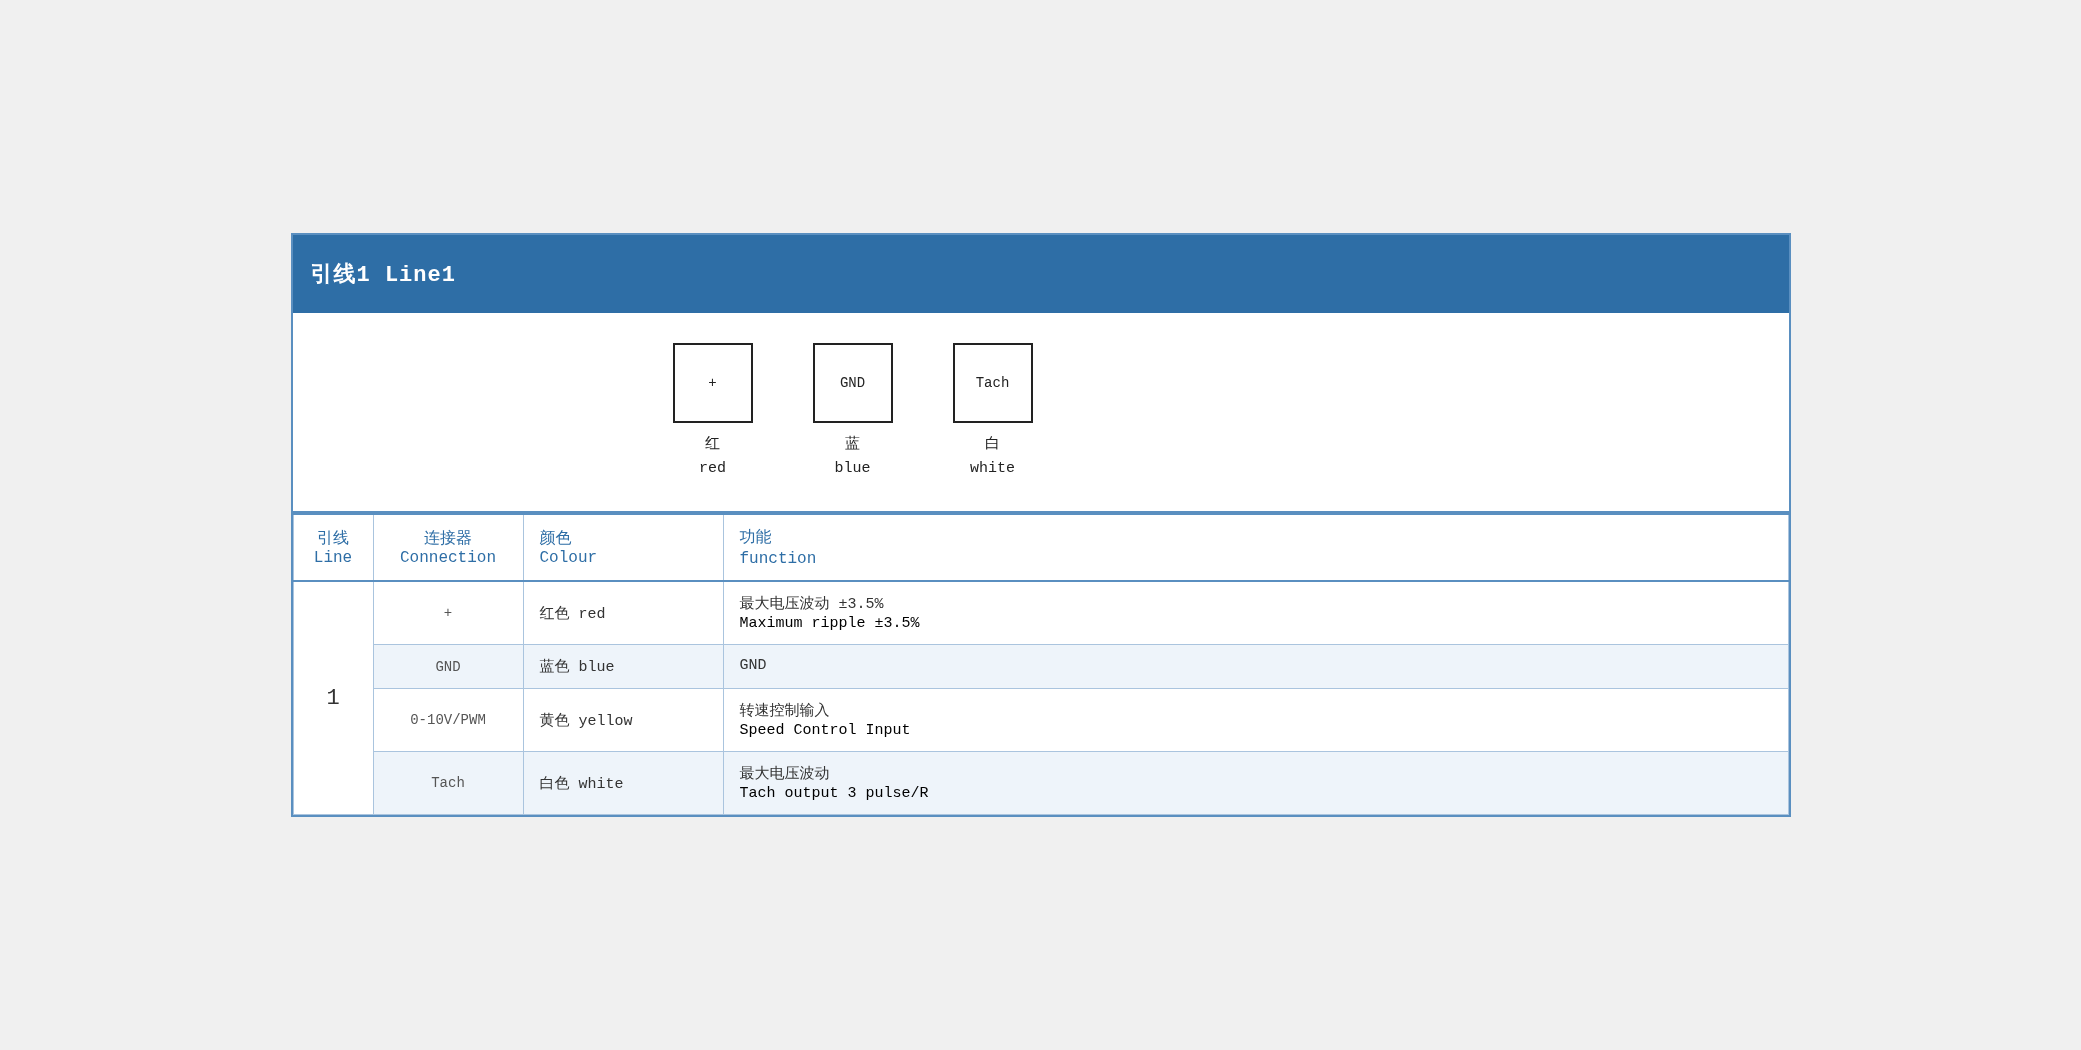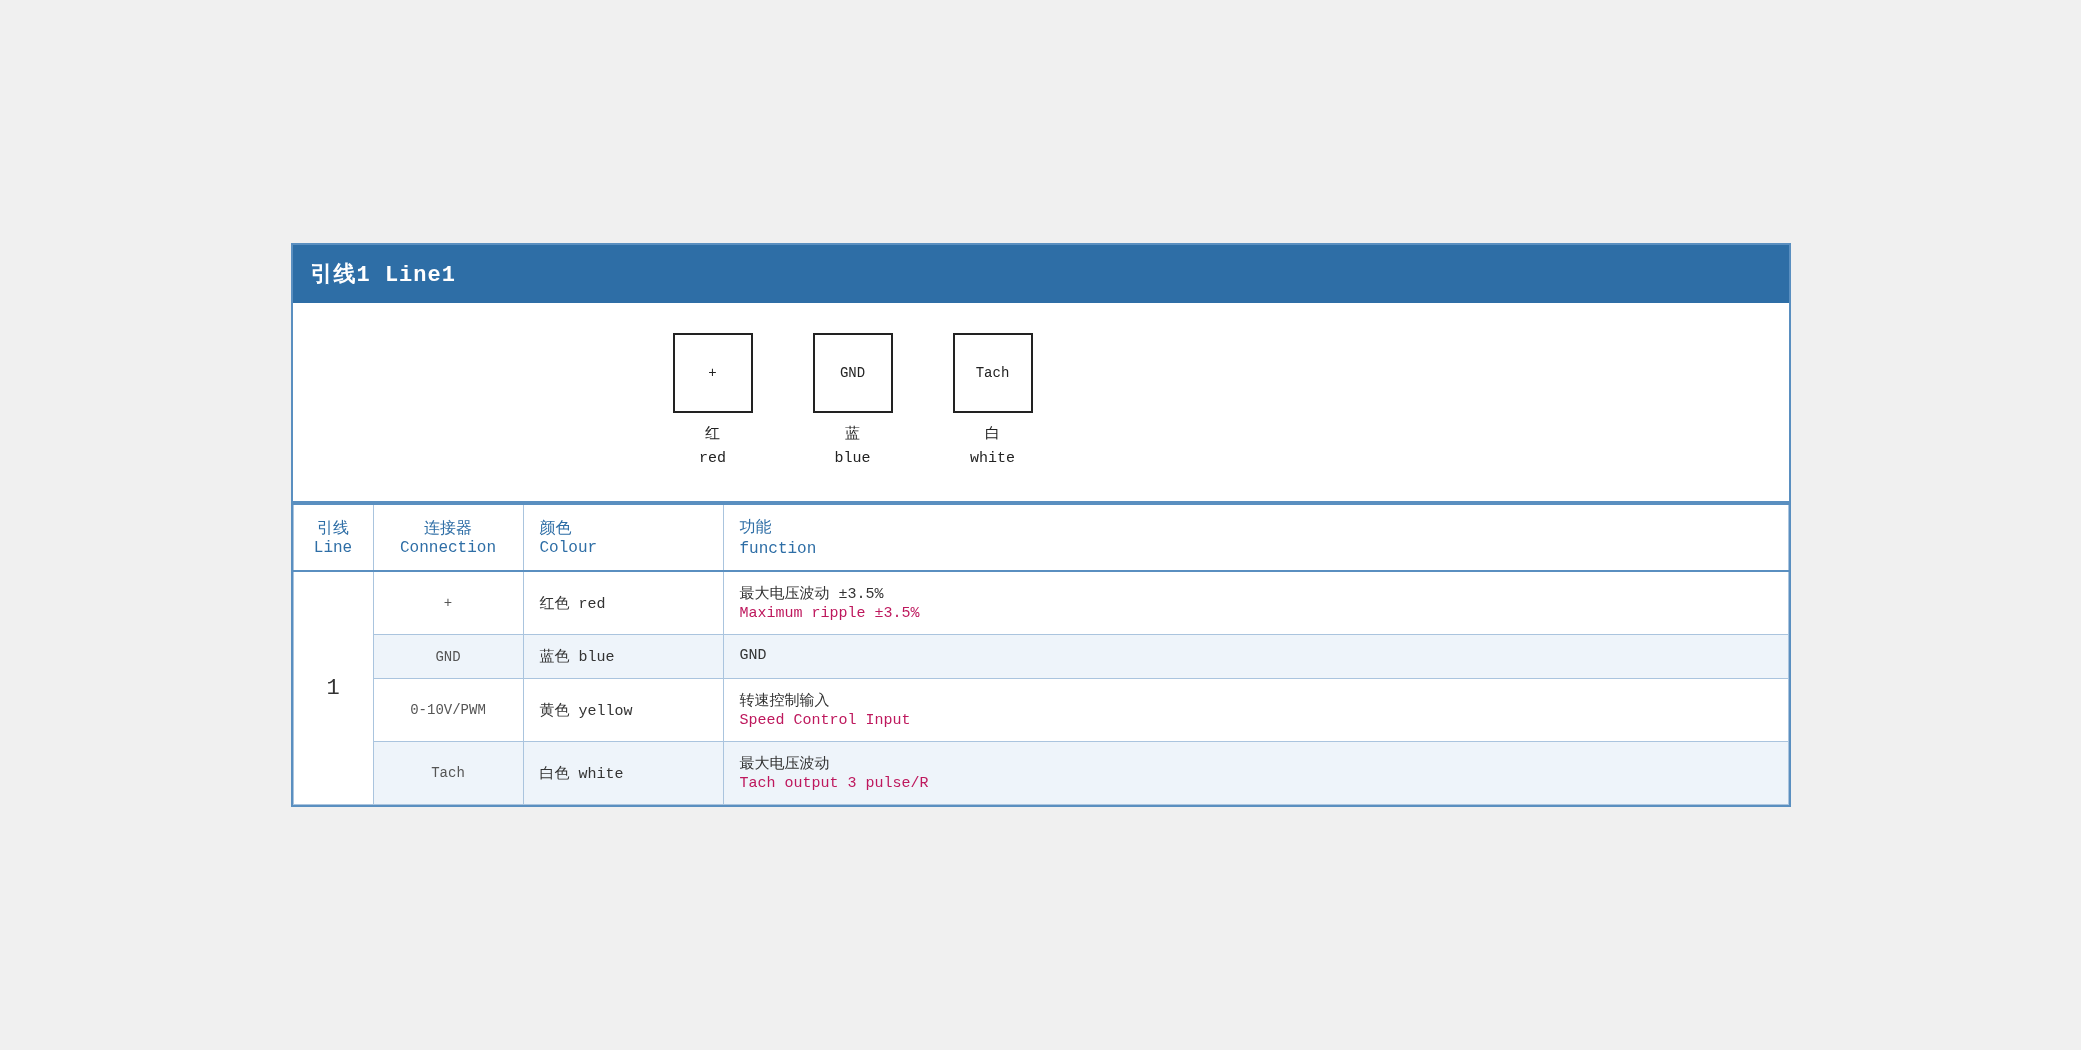--- a/index.html
+++ b/index.html
@@ -23,21 +23,21 @@
       width: 1500px;
       border: 2px solid #5a8fc0;
       background: #fff;
     }
 
     .table-header {
       background: #2e6ea6;
       color: #fff;
       font-size: 22px;
       font-weight: bold;
-      padding: 14px 18px;
+      padding: 24px 18px;
       letter-spacing: 1px;
     }
 
     .diagram-row {
       padding: 30px 20px 30px 20px;
       border-bottom: 2px solid #5a8fc0;
       display: flex;
       align-items: flex-end;
       justify-content: flex-start;
       gap: 0;
@@ -141,21 +141,21 @@
       color: #333;
     }
 
     .col-func .zh {
       display: block;
       margin-bottom: 2px;
     }
 
     .col-func .en {
       display: block;
-      color: #be185d;
+      color: #000000;
     }
 
     .row-alt {
       background: #eef4fa;
     }
 
     .row-normal {
       background: #fff;
     }
 

